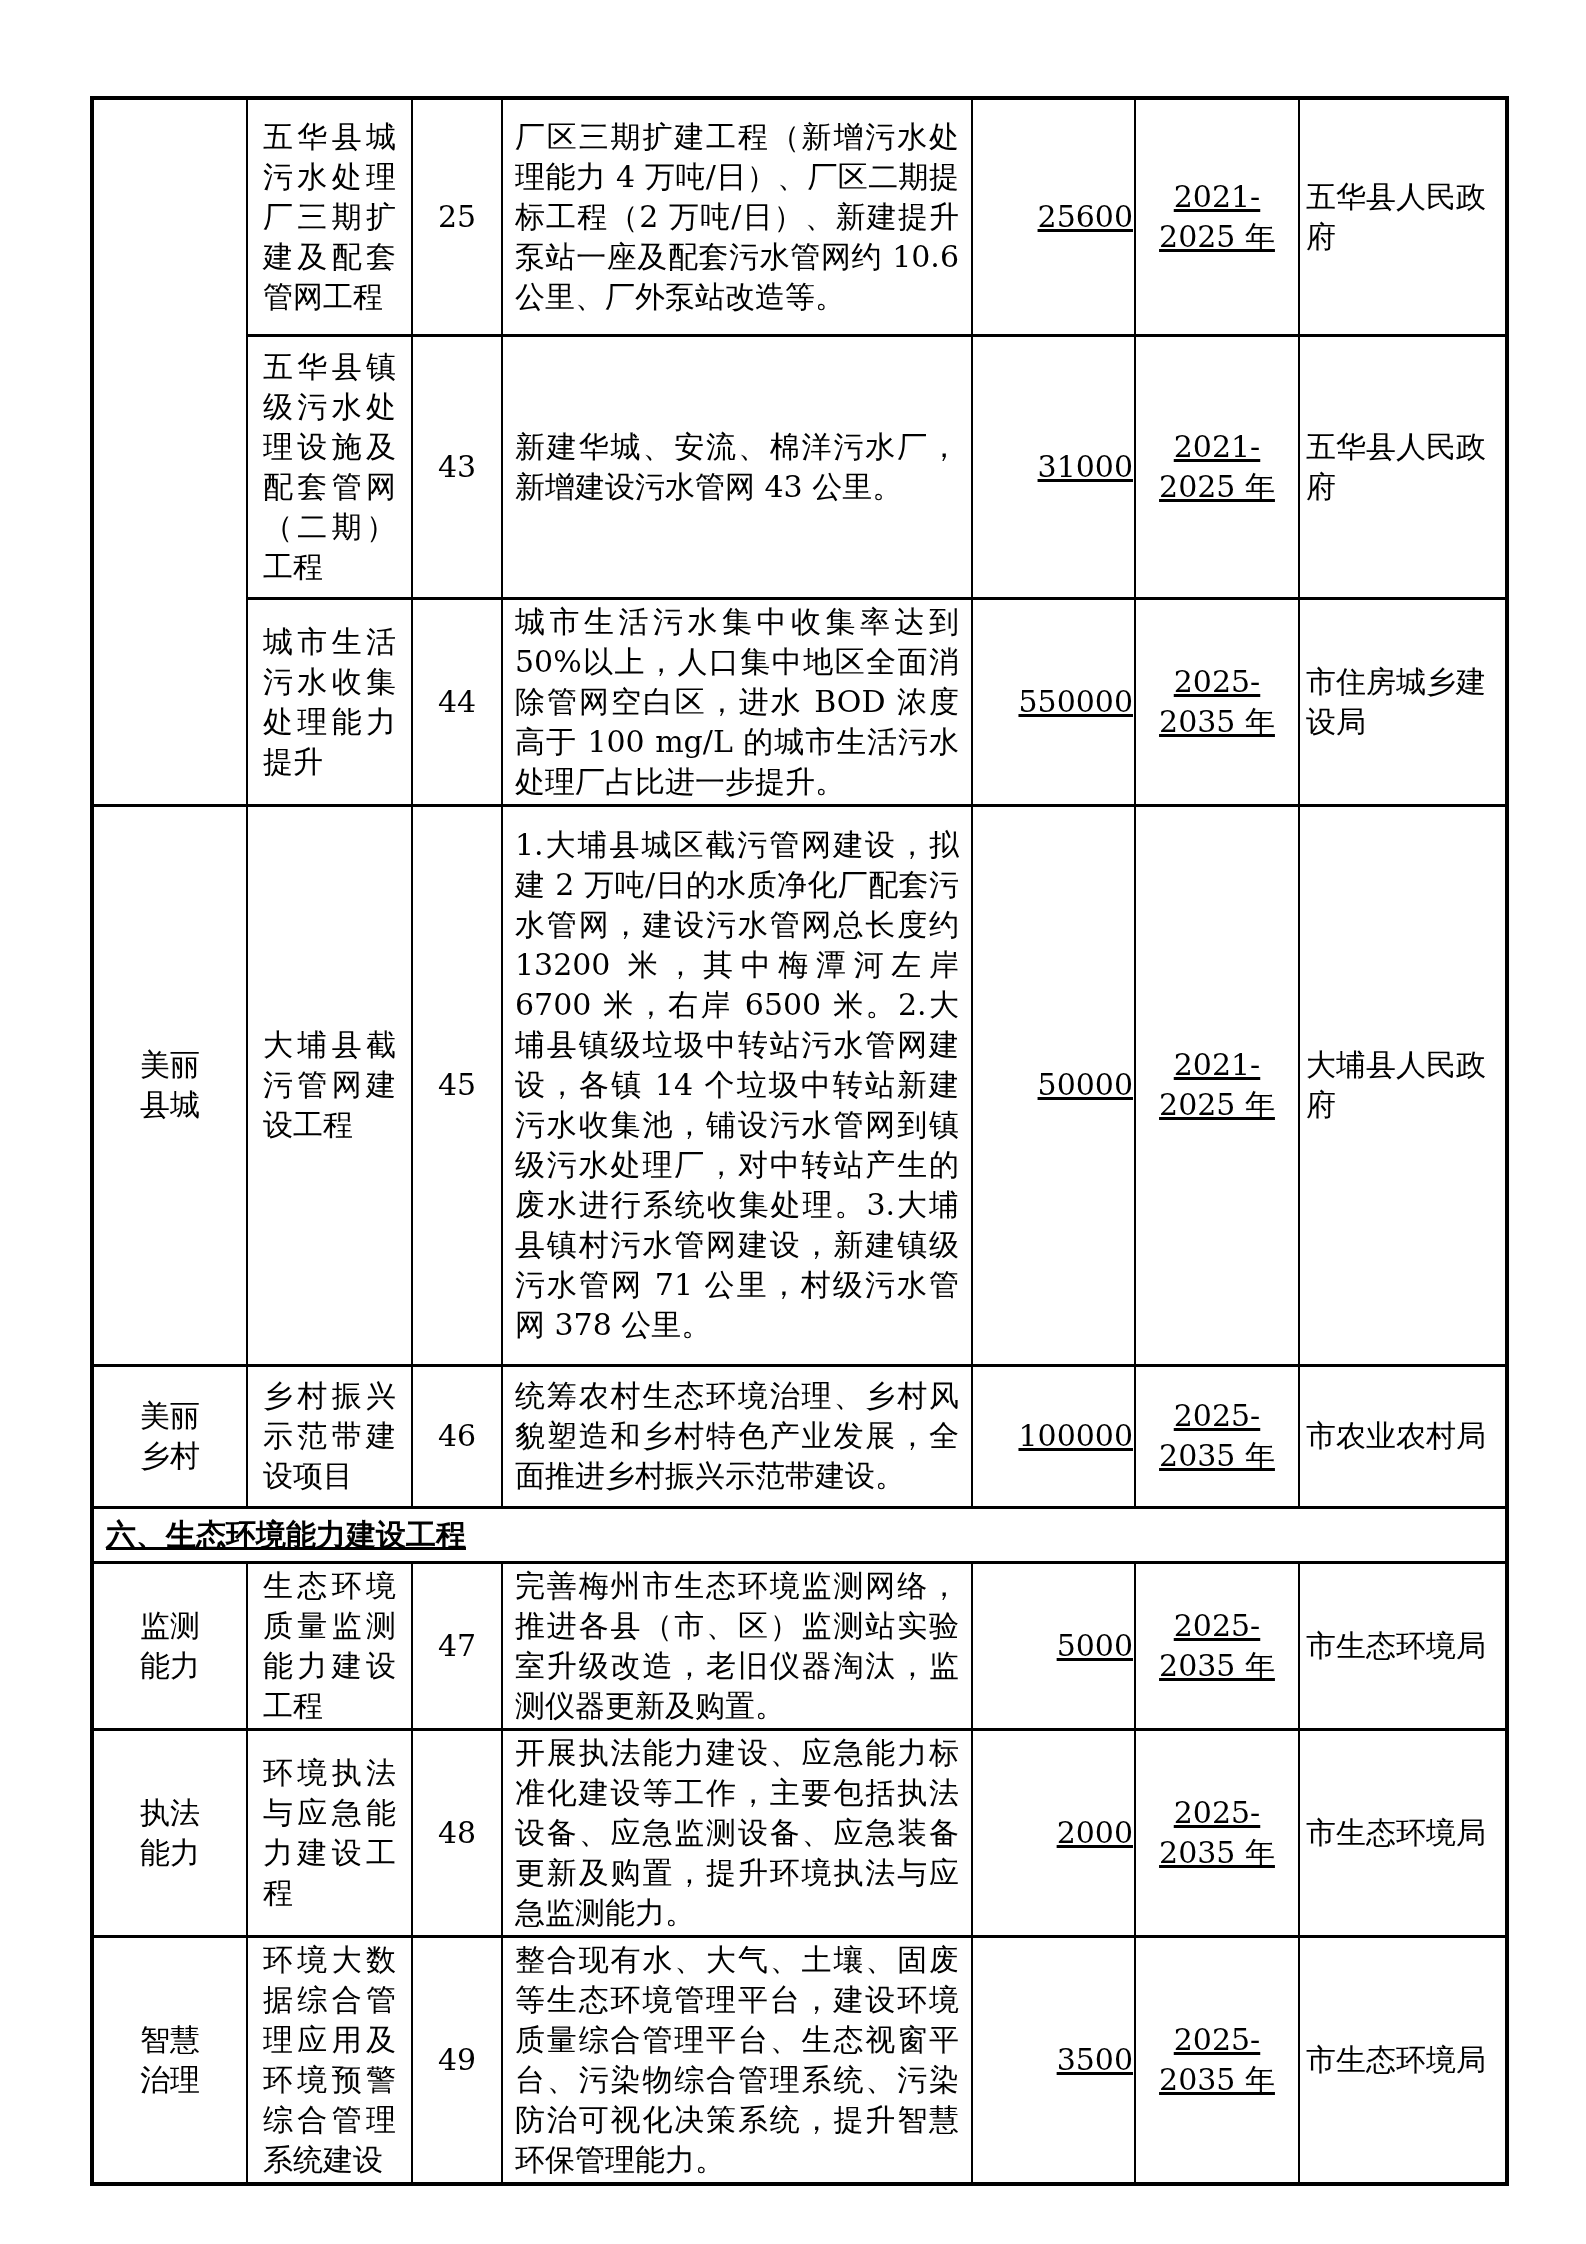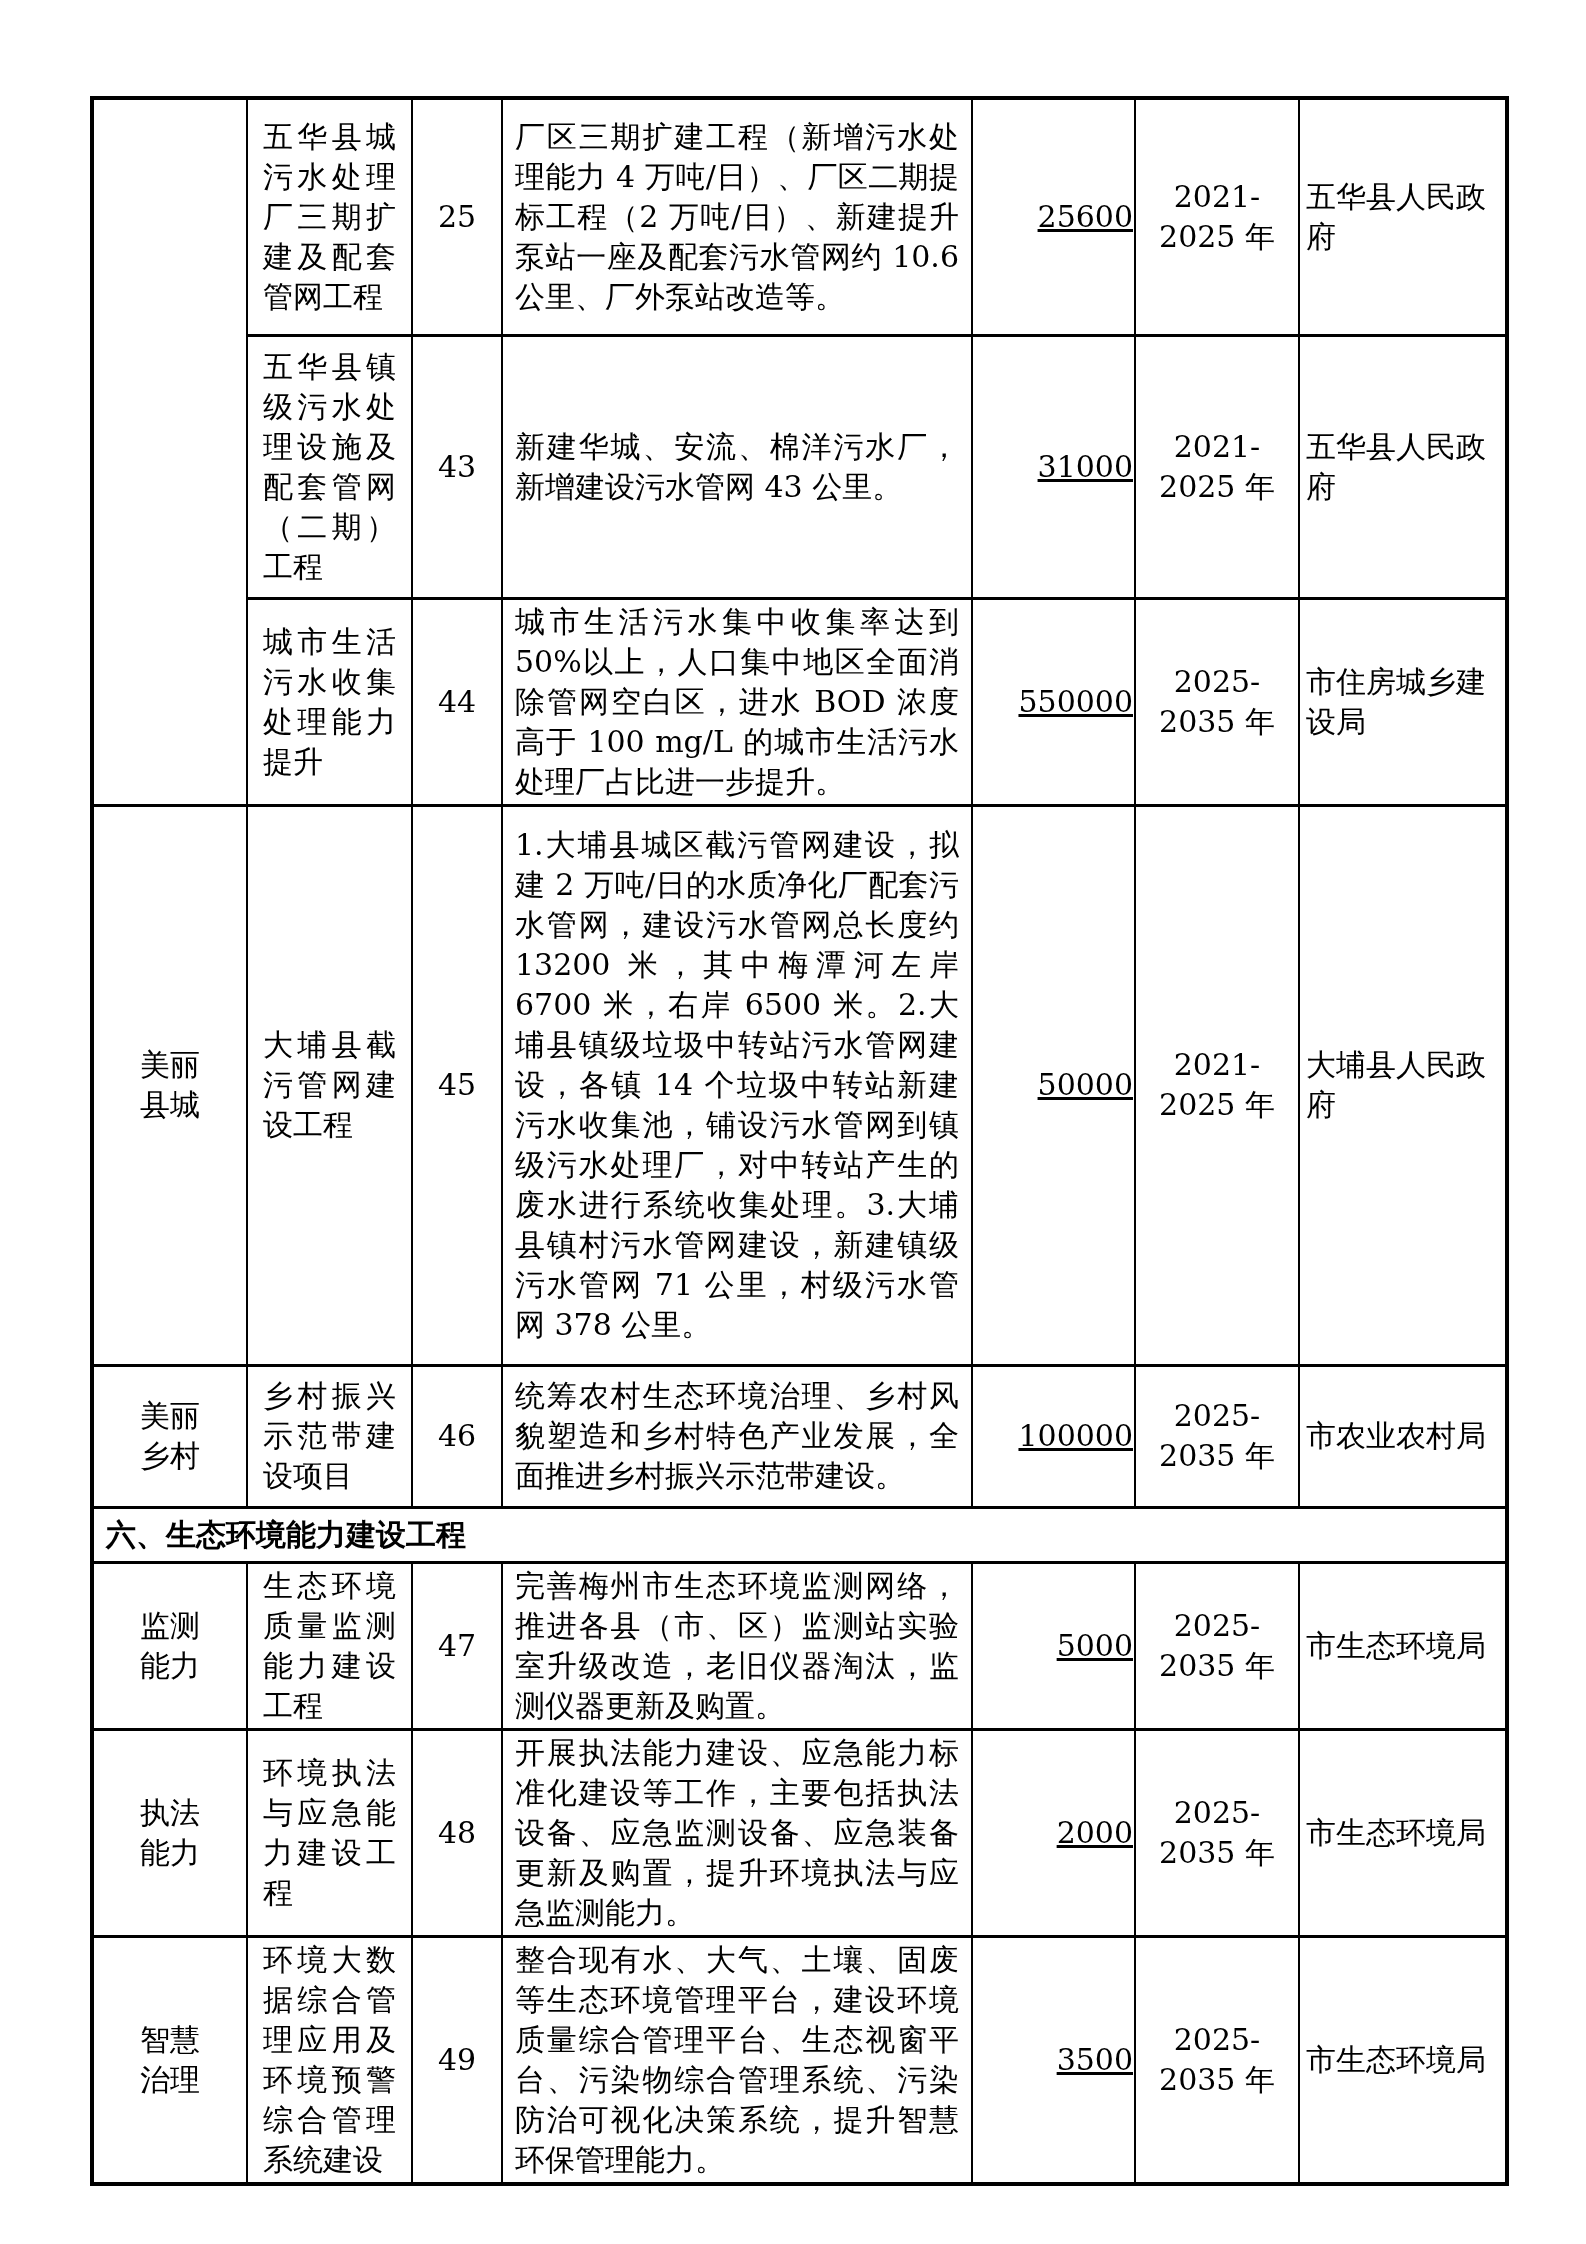--- a/index.html
+++ b/index.html
@@ -48,32 +48,34 @@
     text-align: justify;
     padding: 2px 12px;
   }
   td.inv {
     text-align: right;
     text-decoration: underline;
   }
   td.period {
     text-align: center;
     line-height: 44px;
+    text-decoration: underline;
   }
   td.resp {
     text-align: left;
     font-size: 23px;
     padding: 0 6px;
   }
   td.section {
     font-family: "Liberation Sans", sans-serif;
     font-weight: bold;
     font-size: 31px;
     text-align: left;
     padding: 0 0 0 12px;
+    text-decoration: underline;
   }
 </style>
 </head>
 <body>
 
 <div class="page">
   <table class="projects">
     <colgroup>
       <col style="width:155px">
       <col style="width:165px">

